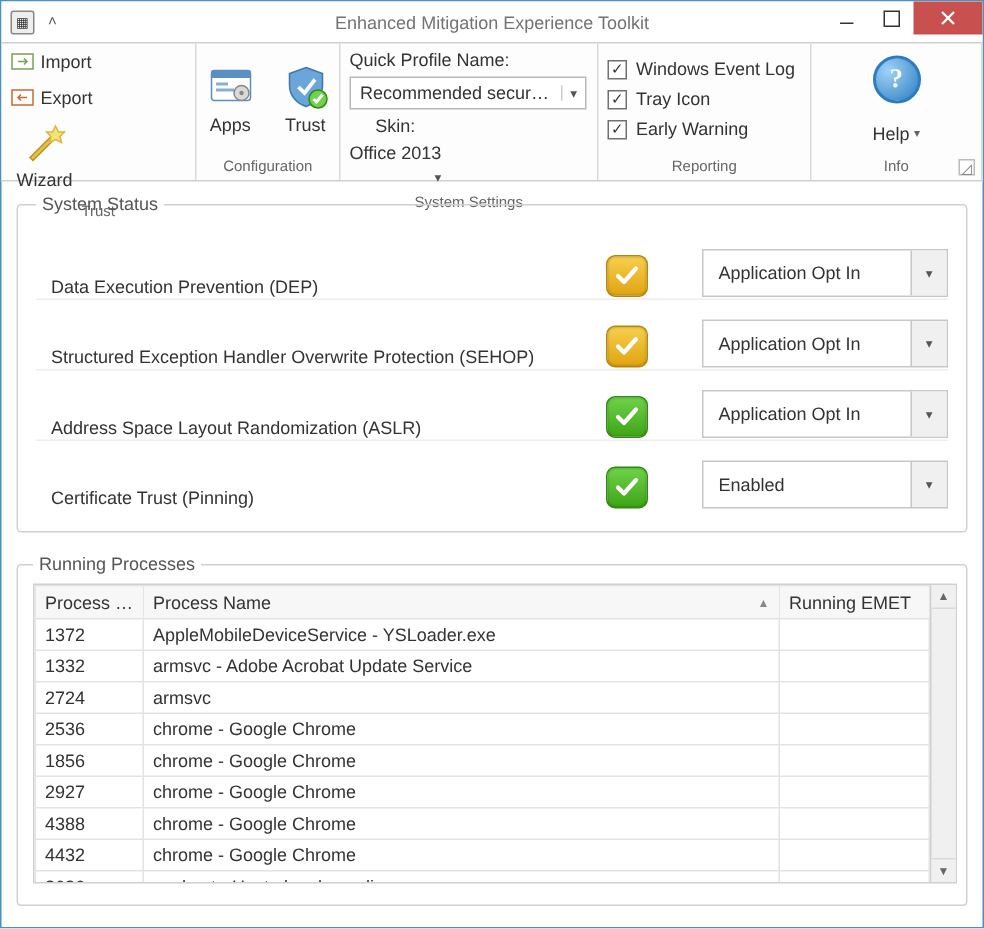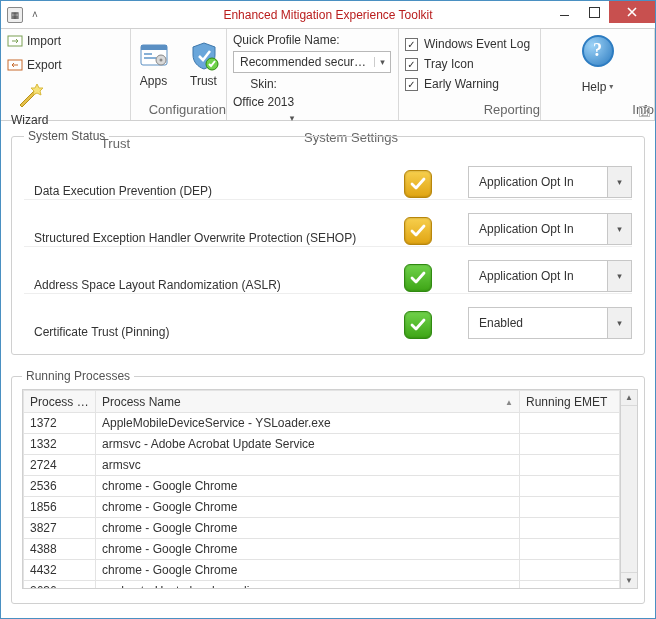--- a/index.html
+++ b/index.html
@@ -12,34 +12,34 @@
     width: 656px;
     height: 619px;
     overflow: hidden;
   }
   .window { border: 1px solid #4a90c2; width: 656px; height: 619px; display: flex; flex-direction: column; }
   .titlebar {
     height: 28px; background: #fff; display: flex; align-items: center;
     border-bottom: 1px solid #d0d0d0; position: relative;
   }
   .titlebar-icons-left { display: flex; align-items: center; gap: 6px; padding-left: 6px; }
-  .title-text { position: absolute; left: 0; right: 0; text-align: center; font-size: 12px; color: #b91c1c; }
+  .title-text { position: absolute; left: 0; right: 0; text-align: center; font-size: 12px; color: #737373; }
   .sys-icon { width: 16px; height: 16px; border: 1px solid #888; border-radius: 2px; display: inline-flex; align-items: center; justify-content: center; font-size: 9px; background: #eee; }
   .chev-up { font-size: 10px; color: #555; padding: 0 3px; cursor: default; }
   .win-controls { position: absolute; right: 0; top: 0; display: flex; }
   .win-btn { width: 30px; height: 22px; display: flex; align-items: center; justify-content: center; font-size: 11px; color: #333; }
   .win-btn.min::after { content: ""; width: 9px; height: 1px; background: #333; margin-top: 6px; }
   .win-btn.max::after { content: ""; width: 9px; height: 9px; border: 1px solid #333; }
   .win-btn.close { background: #c8504f; color: #fff; width: 46px; }
   .win-btn.close svg { width: 10px; height: 10px; }
 
   .ribbon { display: flex; border-bottom: 1px solid #d0d0d0; height: 92px; background: #fdfdfd; }
   .rib-group { border-right: 1px solid #d9d9d9; display: flex; flex-direction: column; }
   .rib-body { flex: 1; display: flex; align-items: center; padding: 4px 6px; gap: 6px; }
-  .rib-label { font-size: 13px; text-align: right; color: #666; padding: 2px 0 3px; border-top: 1px solid transparent; }
+  .rib-label { font-size: 10px; text-align: center; color: #666; padding: 2px 0 3px; border-top: 1px solid transparent; }
   .file-group .rib-body { flex-direction: column; align-items: flex-start; justify-content: center; gap: 4px; }
   .file-item { display: flex; align-items: center; gap: 4px; font-size: 12px; }
   .ico16 { width: 16px; height: 16px; display: inline-block; }
   .big-btn { display: flex; flex-direction: column; align-items: center; gap: 2px; font-size: 12px; padding: 2px 4px; }
   .ico32 { width: 32px; height: 32px; display: block; }
   .syssettings .rib-body { flex-direction: column; align-items: flex-start; justify-content: center; gap: 4px; font-size: 12px; }
   .combo { display: flex; align-items: center; border: 1px solid #b8b8b8; background: #fff; height: 22px; width: 158px; }
   .combo span:first-child { flex: 1; padding: 0 6px; white-space: nowrap; overflow: hidden; text-overflow: ellipsis; font-size: 12px; }
   .combo .dd { width: 16px; text-align: center; border-left: 1px solid #ccc; color: #555; font-size: 9px; }
   .skin-row { display: flex; align-items: center; gap: 4px; flex-direction: column; }
@@ -313,21 +313,21 @@
                   <td>2536</td>
                   <td>chrome - Google Chrome</td>
                   <td></td>
                 </tr>
                 <tr>
                   <td>1856</td>
                   <td>chrome - Google Chrome</td>
                   <td></td>
                 </tr>
                 <tr>
-                  <td>3827</td>
+                  <td>2927</td>
                   <td>chrome - Google Chrome</td>
                   <td></td>
                 </tr>
                 <tr>
                   <td>4388</td>
                   <td>chrome - Google Chrome</td>
                   <td></td>
                 </tr>
                 <tr>
                   <td>4432</td>

